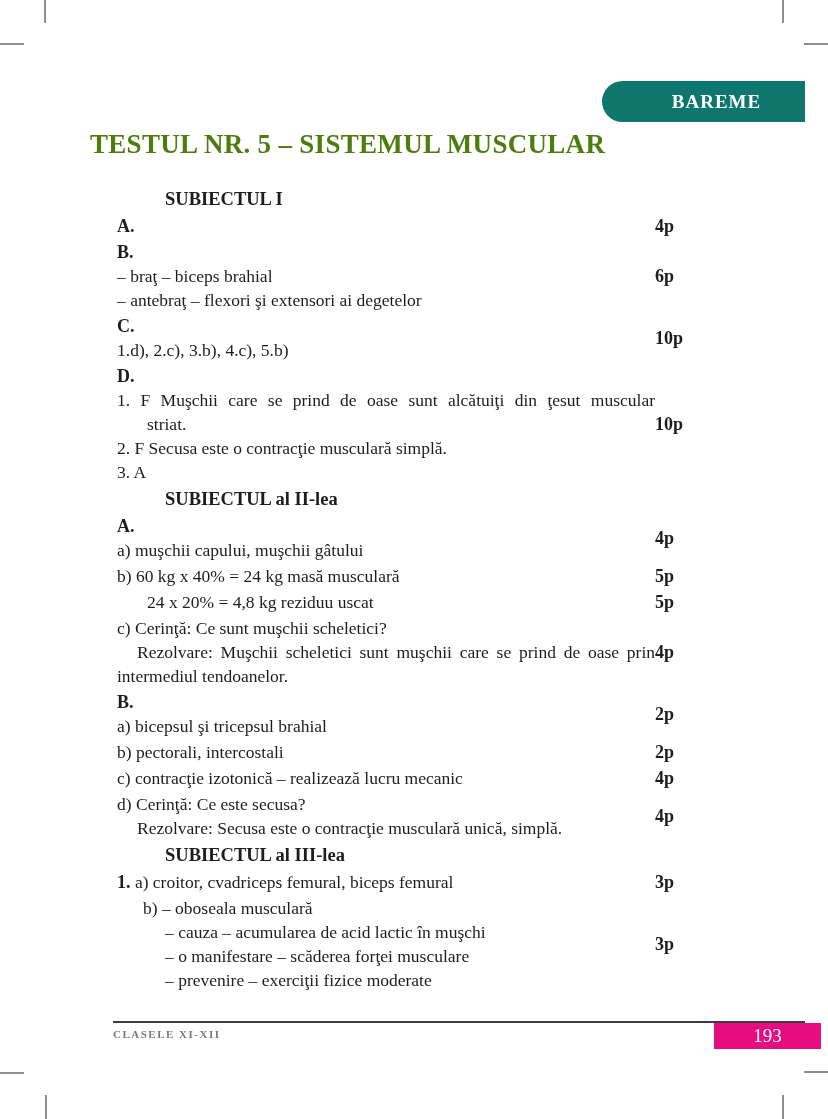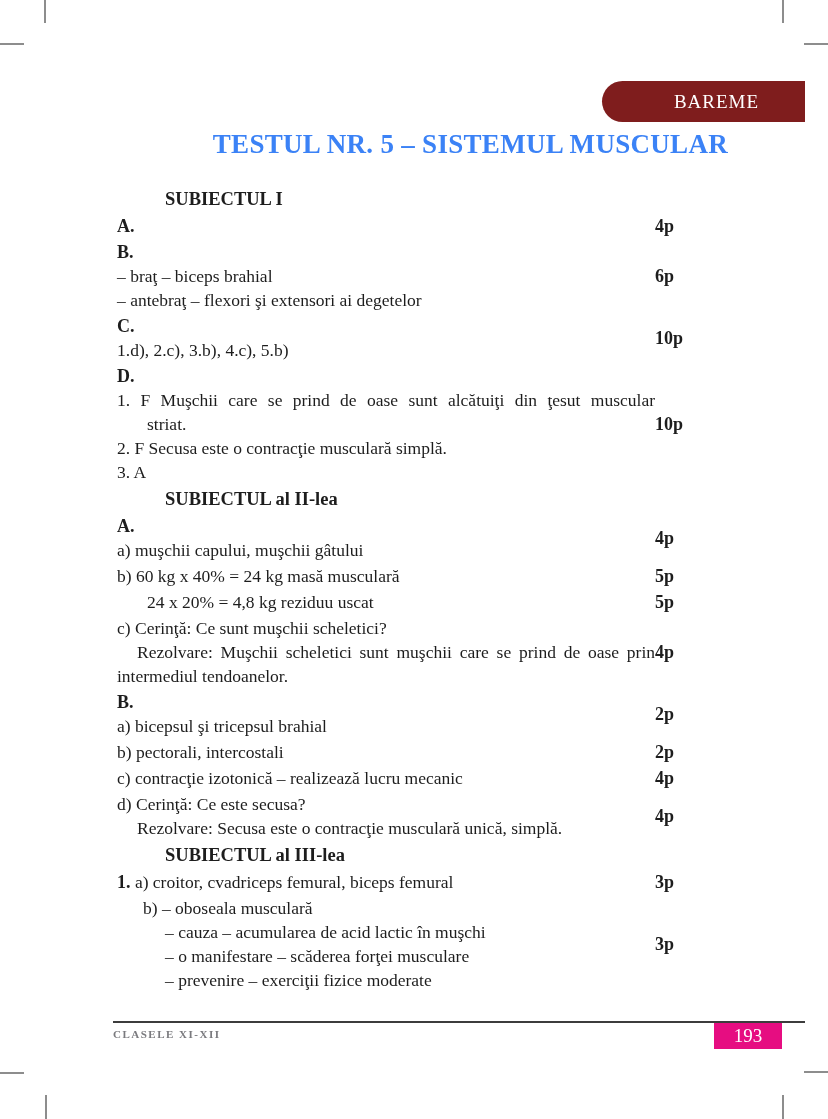--- a/index.html
+++ b/index.html
@@ -1,40 +1,40 @@
 <!DOCTYPE html>
 <html><head>
 <meta charset="utf-8">
 <style>
   html,body{margin:0;padding:0;background:#e9e9e9;}
   .page{position:relative;width:828px;height:1119px;background:#ffffff;overflow:hidden;
         font-family:"Liberation Serif","DejaVu Serif",serif;color:#1d1d1d;margin:0 auto;}
   .crop{position:absolute;background:#8d8d8d;}
-  .badge{position:absolute;left:602px;top:81px;width:203px;height:41px;background:#7f1d1d;
+  .badge{position:absolute;left:602px;top:81px;width:203px;height:41px;background:#0f766e;
          border-radius:21px 0 0 21px;color:#ffffff;display:flex;align-items:center;justify-content:center;
-         padding-left:26px;box-sizing:border-box;font-weight:normal;font-size:19px;letter-spacing:1px;}
-  .title{position:absolute;left:98px;top:129px;width:630px;text-align:right;font-size:27px;
-         font-weight:bold;color:#3b82f6;letter-spacing:.3px;white-space:nowrap;}
+         padding-left:26px;box-sizing:border-box;font-weight:bold;font-size:19px;letter-spacing:1px;}
+  .title{position:absolute;left:90px;top:129px;width:630px;text-align:left;font-size:27px;
+         font-weight:bold;color:#4d7c0f;letter-spacing:.3px;white-space:nowrap;}
   .content{position:absolute;left:117px;top:184px;width:576px;}
   .sec-h{font-size:18.5px;font-weight:bold;line-height:26px;margin-top:2px;margin-left:48px;}
   .row{display:flex;align-items:center;margin-top:2px;}
   .txt{flex:1;min-width:0;}
   .pts{width:38px;text-align:left;font-weight:bold;font-size:18px;flex-shrink:0;}
   .ln{font-size:17.5px;line-height:24px;}
   .bold{font-weight:bold;font-size:18px;}
   .it{margin-top:48px;}
   .just{text-align:justify;text-align-last:justify;}
   .i20{padding-left:20px;}
   .i26{padding-left:26px;}
   .i30{padding-left:30px;}
   .i48{padding-left:48px;}
   .footer-rule{position:absolute;left:113px;top:1021px;width:692px;height:2px;background:#3c3c3c;}
   .footer-label{position:absolute;left:113px;top:1028px;font-size:11px;font-weight:bold;
                 letter-spacing:1.5px;color:#7a7a7e;}
-  .page-num{position:absolute;left:714px;top:1023px;width:68px;height:26px;background:#e60d81;
+  .page-num{position:absolute;left:714px;top:1023px;width:107px;height:26px;background:#e60d81;
             color:#ffffff;display:flex;align-items:center;justify-content:center;font-size:19px;}
 </style>
 </head>
 <body>
 
 <div class="page">
 
   <div class="crop" style="left:44px;top:0;width:2px;height:23px"></div>
   <div class="crop" style="left:0;top:43px;width:24px;height:2px"></div>
   <div class="crop" style="left:782px;top:0;width:2px;height:23px"></div>

